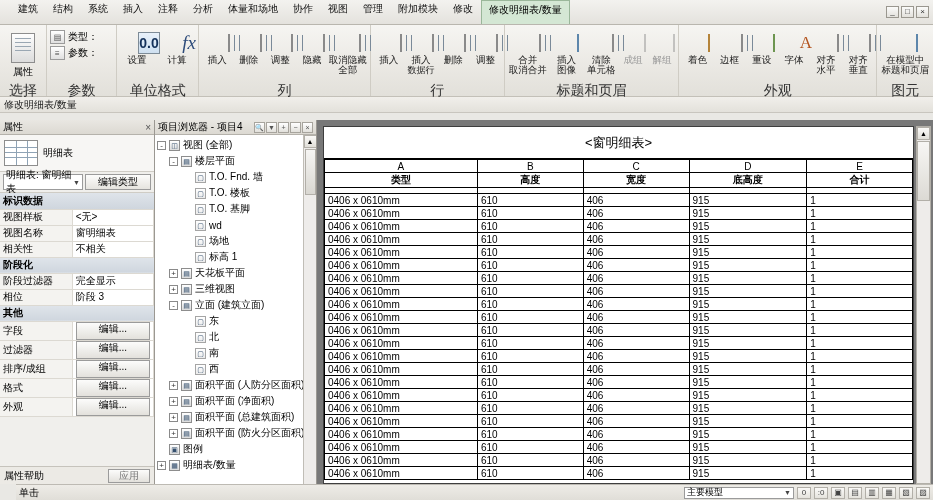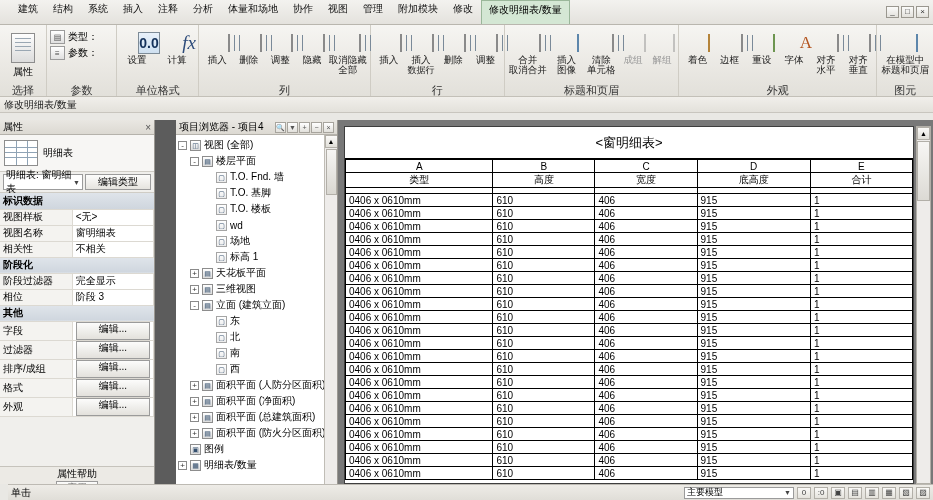--- a/index.html
+++ b/index.html
@@ -75,21 +75,21 @@
   .panel-body {
     flex: 1;
     display: flex;
     align-items: flex-start;
     gap: 2px;
     padding-top: 1px;
   }
   .panel-title {
     height: 12px;
     text-align: center;
-    font-size: 11px;
+    font-size: 14px;
     color: #333;
     line-height: 12px;
     white-space: nowrap;
   }
   .btn {
     width: 34px;
     display: flex;
     flex-direction: column;
     align-items: center;
     justify-content: flex-start;
@@ -270,36 +270,34 @@
     font-size: 10px;
   }
   .props-spacer { flex:1; background:#f0efec; }
   .props-foot {
     height: 18px;
     border-top:1px solid #c6c3bc;
     display:flex; align-items:center; justify-content:space-between;
     padding: 0 4px;
     background:#eceae5;
     font-size:10px;
-    flex-direction:column;
   }
   .apply-btn {
     border:1px solid #9b9b9b; background:linear-gradient(#fcfcfb,#e3e1dc);
     padding: 0 10px; height:14px; line-height:12px; font-size:10px;
     color:#777;
   }
 
   
   .browser {
     width: 162px;
     background: #fff;
     border-right: 1px solid #9b9892;
     display:flex; flex-direction:column;
     font-size: 10px;
-    margin-left: 21px;
   }
   .browser-head {
     height: 15px;
     background: linear-gradient(#e9e7e2,#dcd9d2);
     border-bottom: 1px solid #b5b2ab;
     display:flex; align-items:center;
     padding: 0 3px;
     gap:2px;
     font-size: 10px;
   }
@@ -364,40 +362,40 @@
     text-align: left;
     overflow: hidden;
     white-space: nowrap;
   }
   table.sched tr.col-letters td {
     text-align:center;
     background:#fff;
   }
   table.sched tr.col-head td {
     text-align:center;
-    font-weight: normal;
+    font-weight: bold;
     margin-left: 35px;
   }
   table.sched tr.gap td {
     border-left: 1px solid #000;
     border-right: 1px solid #000;
     border-top: none; border-bottom: none;
     height: 6px;
   }
   .vscroll {
     position:absolute; top:6px; right:2px; bottom:0; width:15px;
     background:#eeecea; border:1px solid #b2afa8;
     display:flex; flex-direction:column; align-items:center;
   }
   .vscroll .sc-btn { width:13px; }
   .vthumb { width:13px;height:60px;background:linear-gradient(#f7f6f4,#dcdad4);border:1px solid #b2afa8;margin:1px 0;}
 
   
   .status {
-    position:absolute; left:8px; right:0; bottom:0; height:16px;
+    position:absolute; left:16px; right:0; bottom:0; height:16px;
     background: linear-gradient(#eeece7,#e0ded8);
     border-top: 1px solid #bdbab3;
     display:flex; align-items:center;
     font-size: 10px;
     padding: 0 3px;
     gap: 6px;
   }
   .status .right { margin-left:auto; display:flex; align-items:center; gap:3px; }
   .status-chip {
     border:1px solid #b2afa8; background:linear-gradient(#fbfaf8,#e5e3dd);
@@ -765,26 +763,26 @@
           <span class="t">楼层平面</span>
         </div>
         <div class="node" style="padding-left:26px">
           <span class="twisty none"></span>
           <span class="nico leaf">▢</span>
           <span class="t">T.O. Fnd. 墙</span>
         </div>
         <div class="node" style="padding-left:26px">
           <span class="twisty none"></span>
           <span class="nico leaf">▢</span>
-          <span class="t">T.O. 基脚</span>
+          <span class="t">T.O. 楼板</span>
         </div>
         <div class="node" style="padding-left:26px">
           <span class="twisty none"></span>
           <span class="nico leaf">▢</span>
-          <span class="t">T.O. 楼板</span>
+          <span class="t">T.O. 基脚</span>
         </div>
         <div class="node" style="padding-left:26px">
           <span class="twisty none"></span>
           <span class="nico leaf">▢</span>
           <span class="t">wd</span>
         </div>
         <div class="node" style="padding-left:26px">
           <span class="twisty none"></span>
           <span class="nico leaf">▢</span>
           <span class="t">场地</span>

